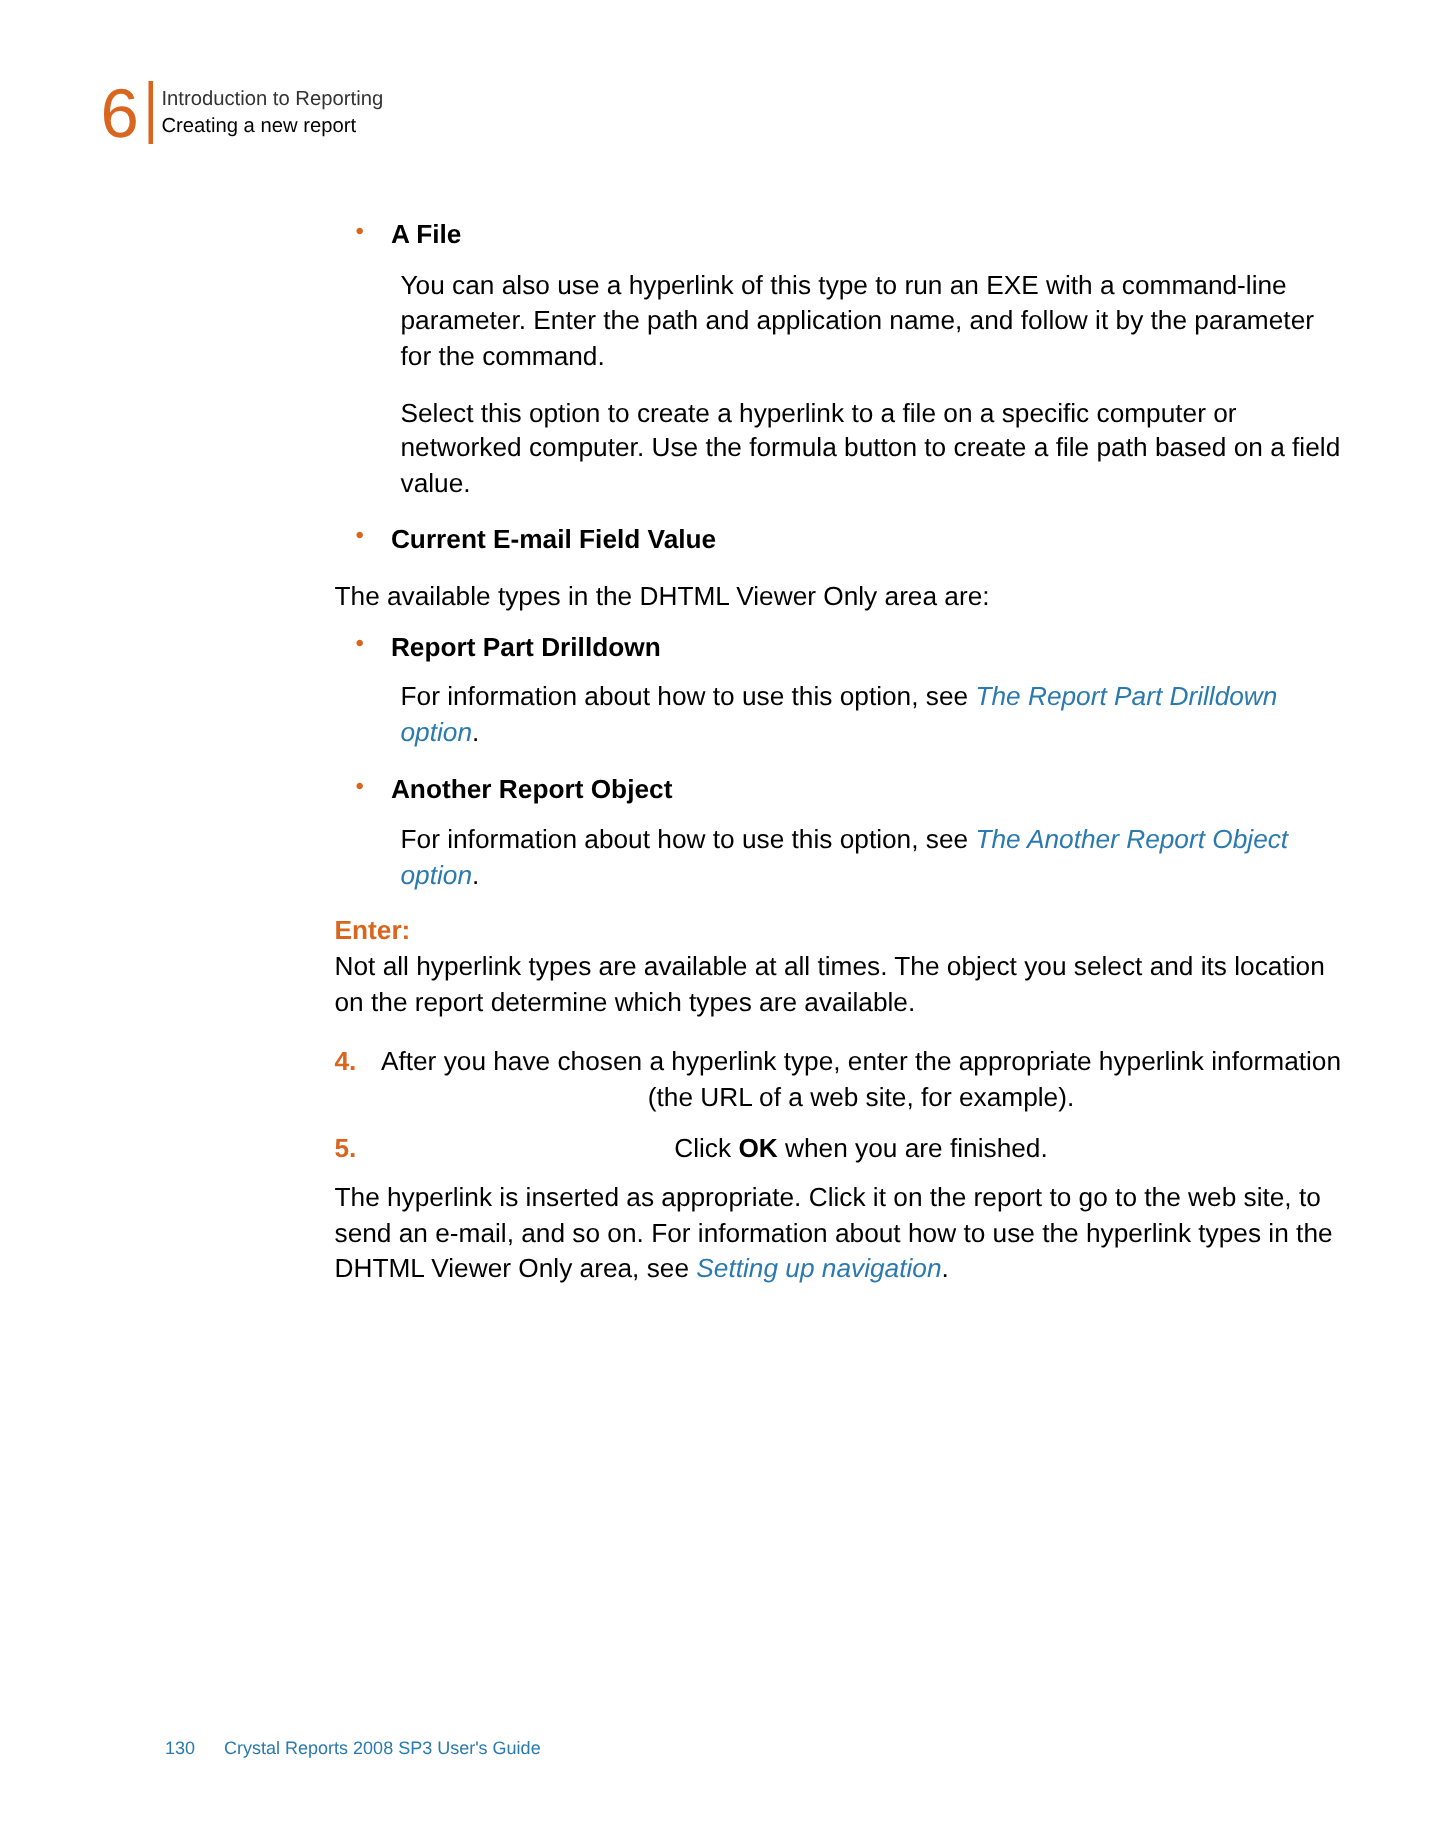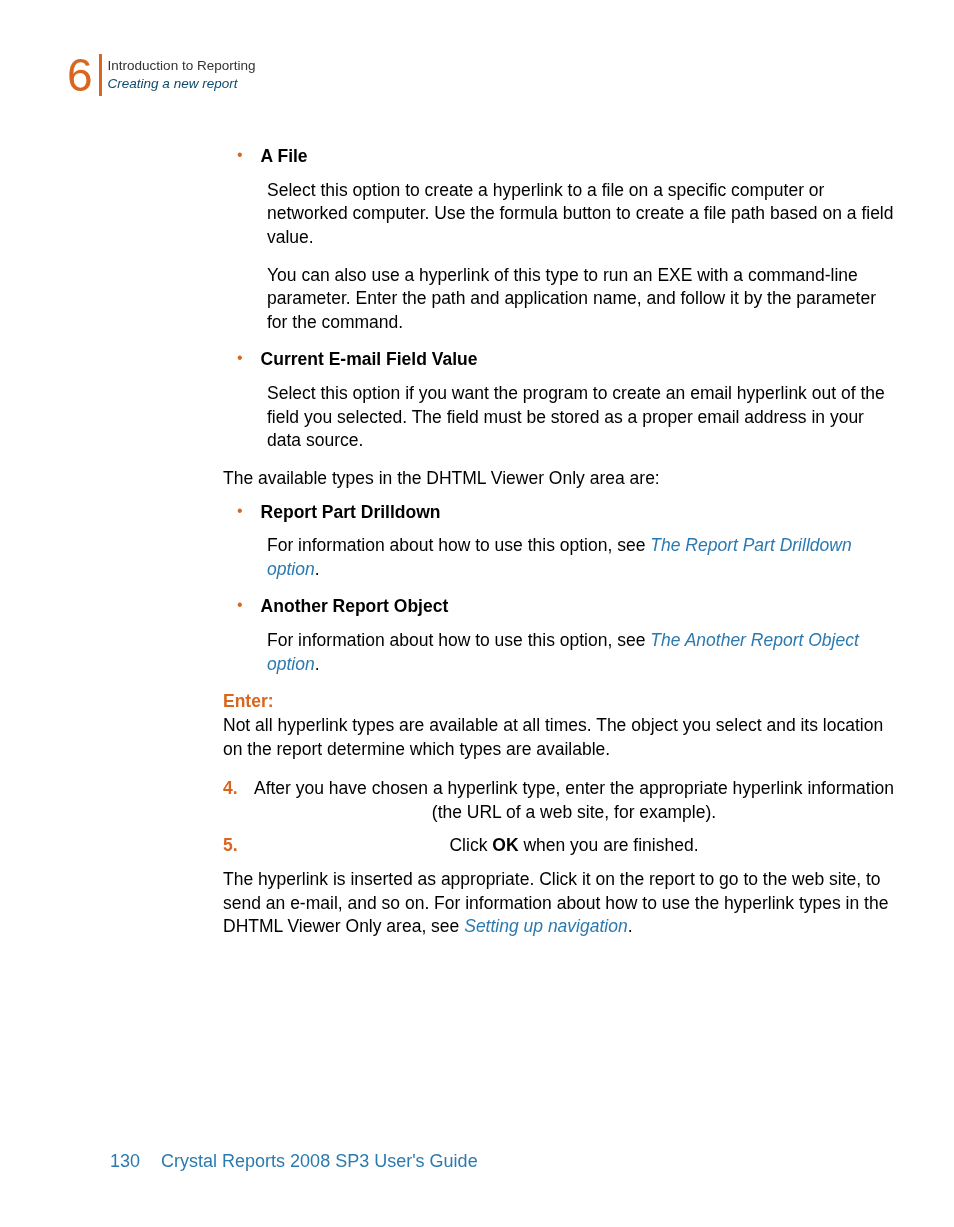--- a/index.html
+++ b/index.html
@@ -34,21 +34,21 @@
     background: #d9661f;
     margin-right: 6px;
   }
   .header-text {
     display: flex;
     flex-direction: column;
     font-size: 13.5px;
     line-height: 1.3;
   }
   .header-line1 { color: #333; }
-  .header-line2 { font-style: italic; color: #0c4a6e; }
+  .header-line2 { color: #000000; }
   .content {
     position: absolute;
     top: 145px;
     left: 223px;
     width: 676px;
   }
   .bullet-item {
     margin-left: 14px;
     margin-bottom: 14px;
   }
@@ -102,21 +102,21 @@
   }
   .link {
     color: #2a7ab0;
     font-style: italic;
   }
   .bold { font-weight: bold; }
   .footer {
     position: absolute;
     bottom: 54px;
     left: 110px;
-    font-size: 18px;
+    font-size: 12px;
     color: #2a7ab0;
   }
   .footer .page-num { margin-right: 16px; }
 </style>
 </head>
 <body>
 
 <div class="header">
   <span class="chapter-num">6</span>
   <div class="header-bar"></div>
@@ -126,30 +126,29 @@
   </div>
 </div>
 
 <div class="content">
 
   <div class="bullet-item">
     <div class="bullet-row">
       <span class="bullet-dot">•</span>
       <span class="bullet-title">A File</span>
     </div>
+    <div class="bullet-body">You can also use a hyperlink of this type to run an EXE with a command-line parameter. Enter the path and application name, and follow it by the parameter for the command.</div>
     <div class="bullet-body">Select this option to create a hyperlink to a file on a specific computer or networked computer. Use the formula button to create a file path based on a field value.</div>
-    <div class="bullet-body">You can also use a hyperlink of this type to run an EXE with a command-line parameter. Enter the path and application name, and follow it by the parameter for the command.</div>
   </div>
 
   <div class="bullet-item">
     <div class="bullet-row">
       <span class="bullet-dot">•</span>
       <span class="bullet-title">Current E-mail Field Value</span>
     </div>
-    <div class="bullet-body">Select this option if you want the program to create an email hyperlink out of the field you selected. The field must be stored as a proper email address in your data source.</div>
   </div>
 
   <div class="section-line">The available types in the DHTML Viewer Only area are:</div>
 
   <div class="bullet-item">
     <div class="bullet-row">
       <span class="bullet-dot">•</span>
       <span class="bullet-title">Report Part Drilldown</span>
     </div>
     <div class="bullet-body">

